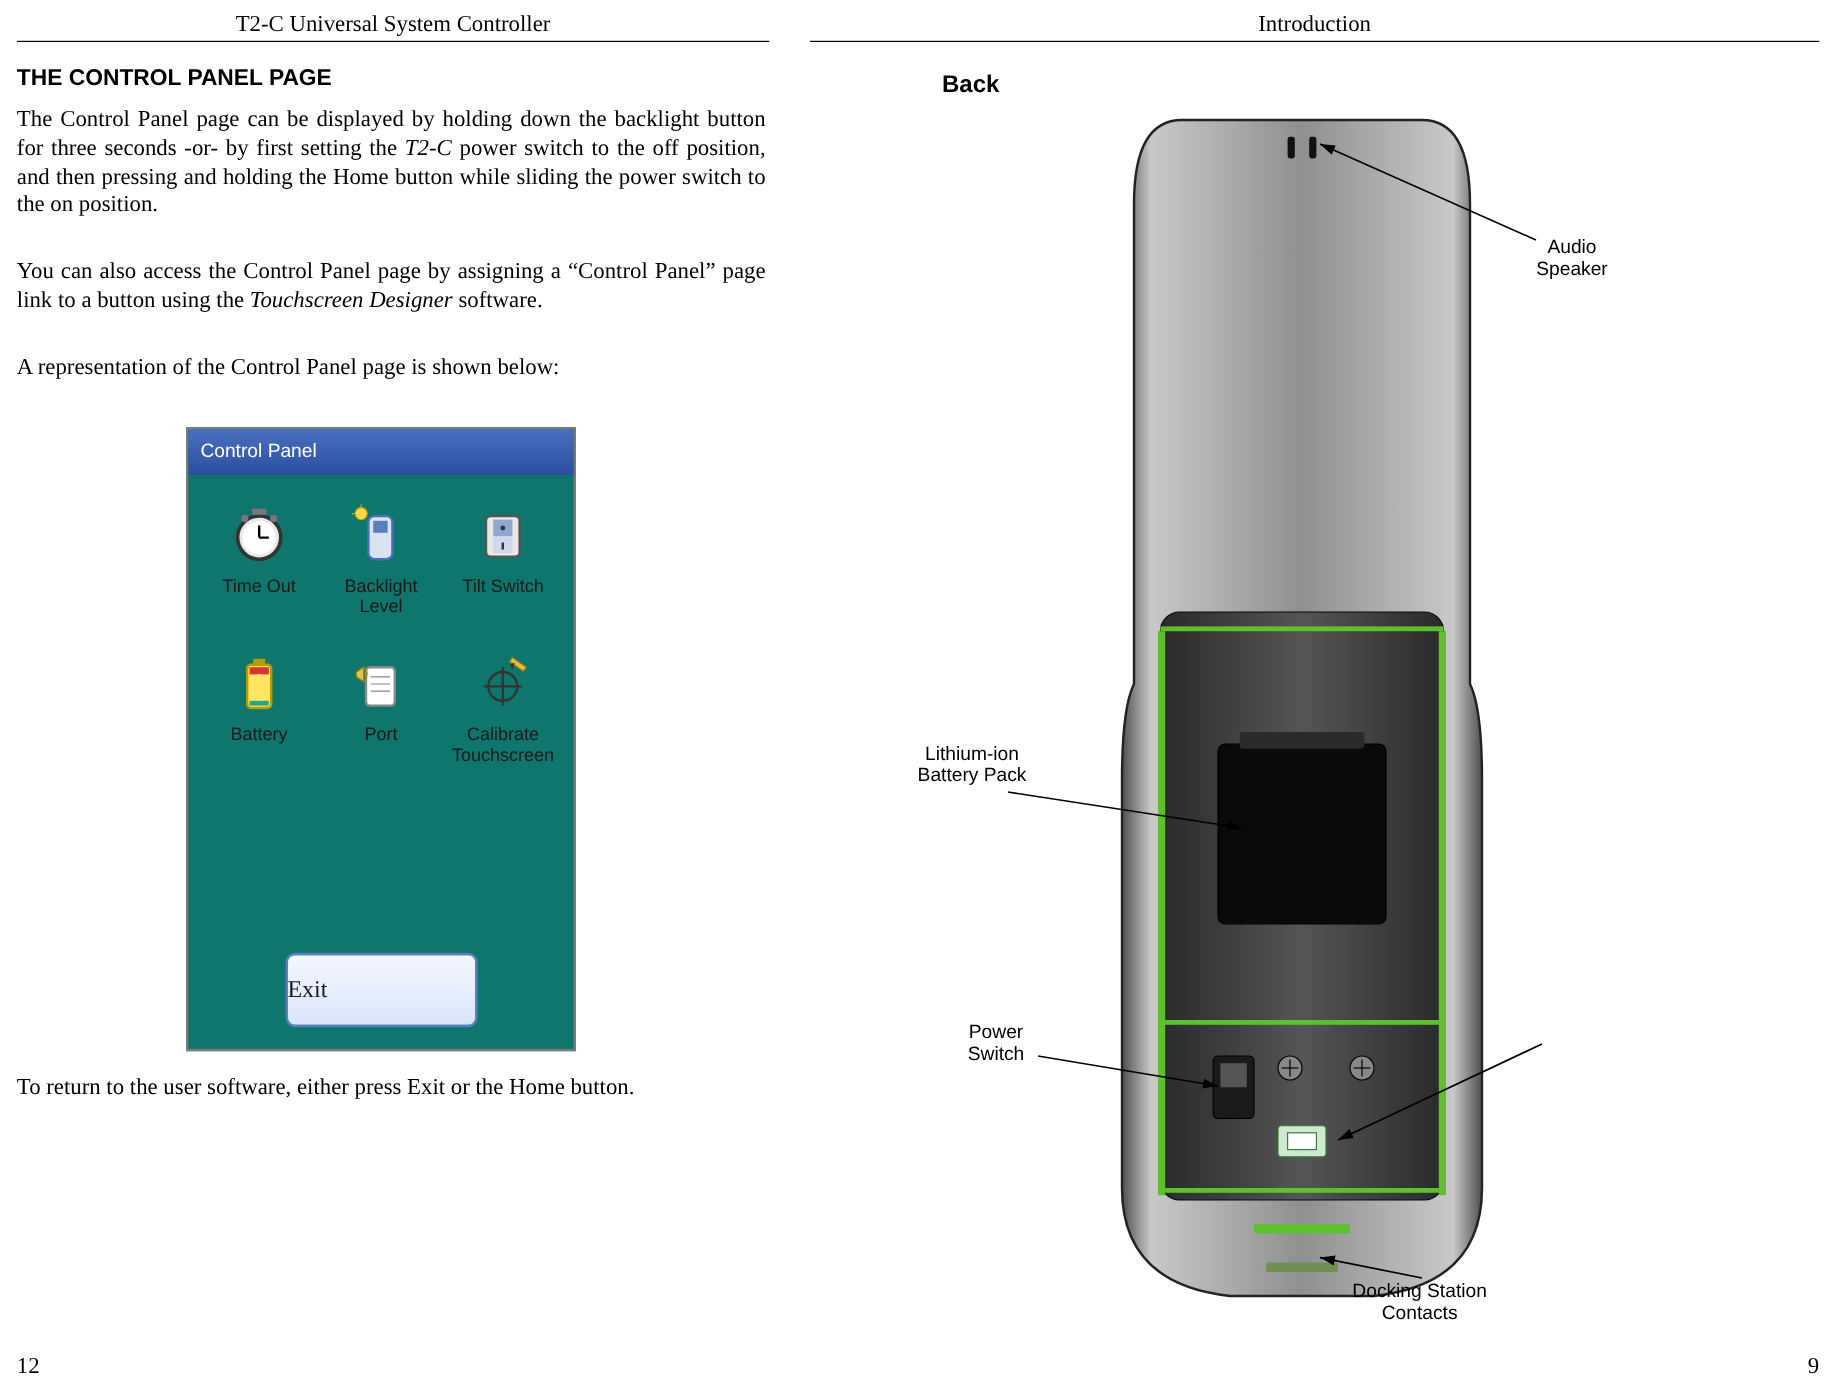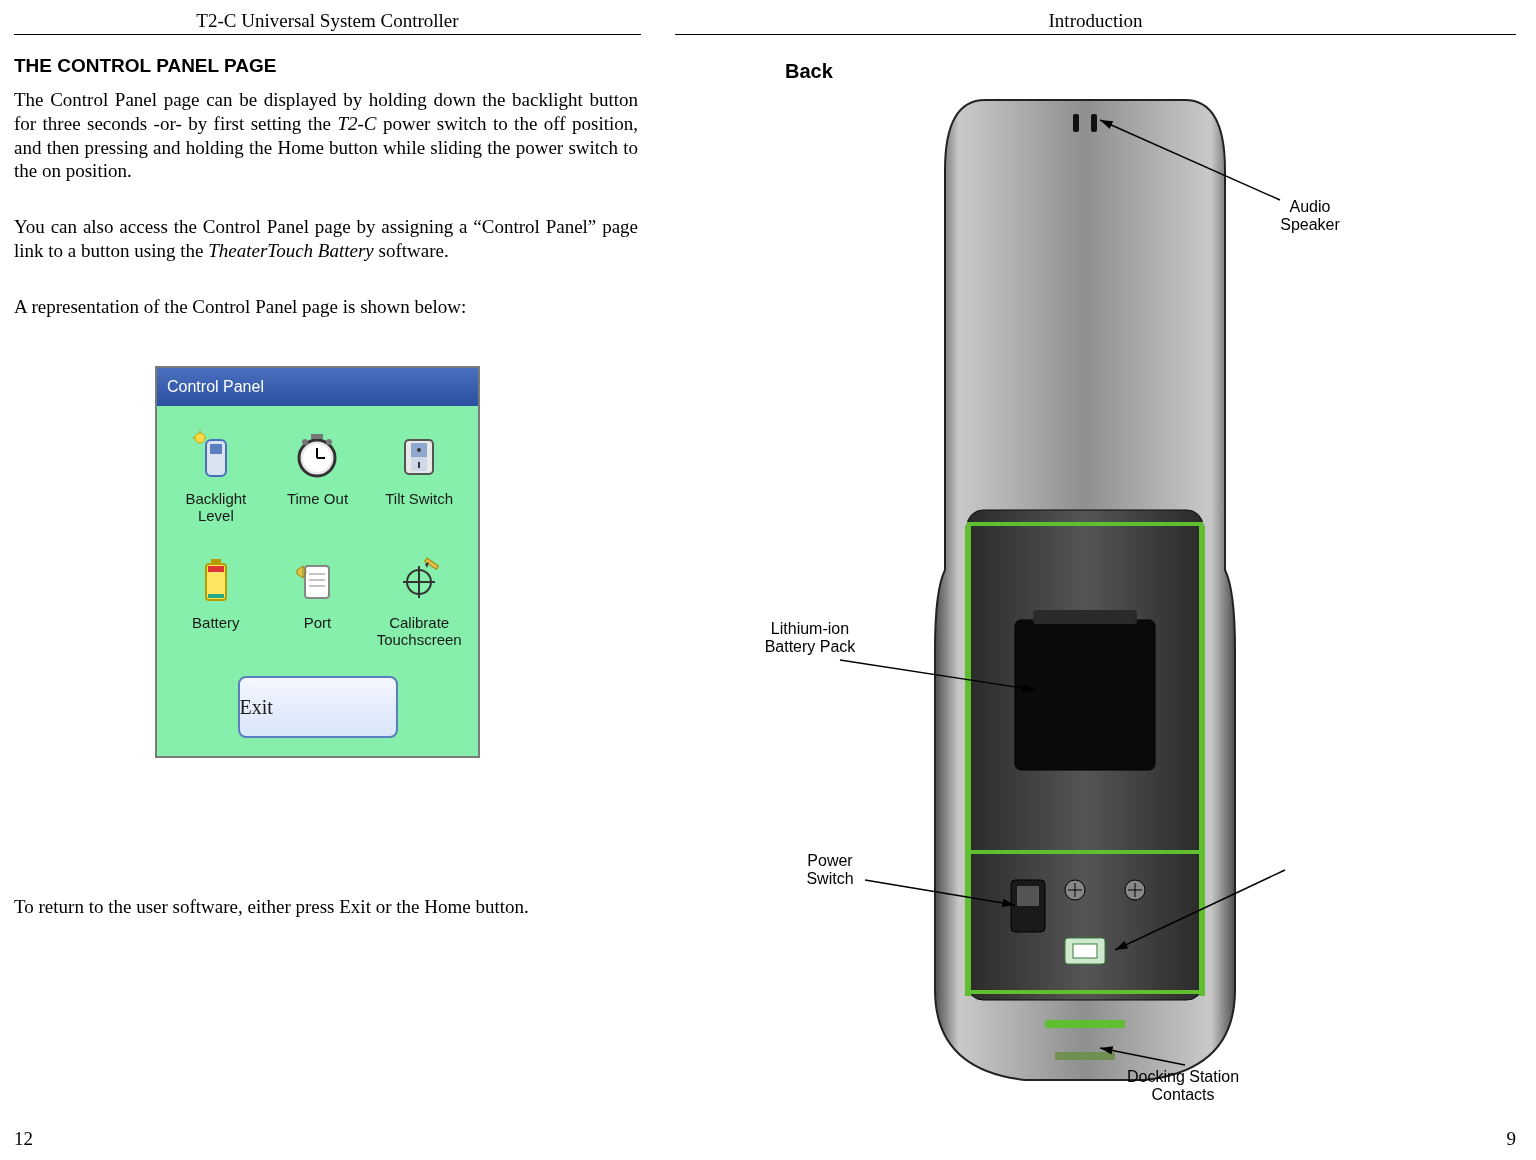--- a/index.html
+++ b/index.html
@@ -74,26 +74,26 @@
   .p1 { top: 88px; }
   .p2 { top: 215px; }
   .p3 { top: 295px; }
   .p4 { top: 895px; }
 
   .em { font-style: italic; }
 
   
   .cp-figure {
     position: absolute;
-    top: 366px;
+    top: 356px;
     left: 155px;
     width: 325px;
-    height: 392px;
+    height: 520px;
     border: 2px solid #7a7a7a;
-    background: #86efac;
+    background: #0f766e;
   }
   .cp-titlebar {
     height: 38px;
     background: linear-gradient(#4a6fbf, #2a4f9f);
     color: #fff;
     font-family: Tahoma, Arial, sans-serif;
     font-size: 16px;
     line-height: 38px;
     padding-left: 10px;
   }
@@ -179,52 +179,52 @@
   </div>
   <div class="hdr-rule"></div>
 
   <div class="section-heading">THE CONTROL PANEL PAGE</div>
 
   <div class="para p1">
     <span>The Control Panel page can be displayed by holding down the backlight button for three seconds -or- by first setting the </span><span class="em">T2-C</span><span> power switch to the off position, and then pressing and holding the Home button while sliding the power switch to the on position.</span>
   </div>
 
   <div class="para p2">
-    <span>You can also access the Control Panel page by assigning a “Control Panel” page link to a button using the </span><span class="em">TheaterTouch Battery</span><span> software.</span>
+    <span>You can also access the Control Panel page by assigning a “Control Panel” page link to a button using the </span><span class="em">Touchscreen Designer</span><span> software.</span>
   </div>
 
   <div class="para p3">A representation of the Control Panel page is shown below:</div>
 
   <div class="cp-figure">
     <div class="cp-titlebar">Control Panel</div>
     <div class="cp-grid">
-
-      <div class="cp-cell">
-        <svg class="cp-icon" viewBox="0 0 56 56">
-          <rect x="18" y="12" width="20" height="36" rx="5" fill="#d9e3ef" stroke="#4a6fbf" stroke-width="2"></rect>
-          <rect x="22" y="16" width="12" height="10" fill="#5a7fbf"></rect>
-          <circle cx="12" cy="10" r="5" fill="#ffd94a" stroke="#c7a400"></circle>
-          <line x1="12" y1="2" x2="12" y2="5" stroke="#c7a400"></line>
-          <line x1="4" y1="10" x2="7" y2="10" stroke="#c7a400"></line>
-        </svg>
-        <span style="white-space:pre;">Backlight
-Level</span>
-      </div>
 
       <div class="cp-cell">
         <svg class="cp-icon" viewBox="0 0 56 56">
           <circle cx="28" cy="30" r="18" fill="#e8e8e8" stroke="#333" stroke-width="3"></circle>
           <circle cx="28" cy="30" r="14" fill="#fff"></circle>
           <line x1="28" y1="30" x2="28" y2="20" stroke="#000" stroke-width="2"></line>
           <line x1="28" y1="30" x2="36" y2="30" stroke="#000" stroke-width="2"></line>
           <rect x="22" y="6" width="12" height="5" fill="#777"></rect>
           <circle cx="16" cy="14" r="3" fill="#777"></circle>
           <circle cx="40" cy="14" r="3" fill="#777"></circle>
         </svg>
         <span style="white-space:pre;">Time Out</span>
+      </div>
+
+      <div class="cp-cell">
+        <svg class="cp-icon" viewBox="0 0 56 56">
+          <rect x="18" y="12" width="20" height="36" rx="5" fill="#d9e3ef" stroke="#4a6fbf" stroke-width="2"></rect>
+          <rect x="22" y="16" width="12" height="10" fill="#5a7fbf"></rect>
+          <circle cx="12" cy="10" r="5" fill="#ffd94a" stroke="#c7a400"></circle>
+          <line x1="12" y1="2" x2="12" y2="5" stroke="#c7a400"></line>
+          <line x1="4" y1="10" x2="7" y2="10" stroke="#c7a400"></line>
+        </svg>
+        <span style="white-space:pre;">Backlight
+Level</span>
       </div>
 
       <div class="cp-cell">
         <svg class="cp-icon" viewBox="0 0 56 56">
           <rect x="14" y="12" width="28" height="34" rx="4" fill="#e8e8e8" stroke="#555" stroke-width="2"></rect>
           <rect x="20" y="15" width="16" height="14" fill="#8fa8cf"></rect>
           <rect x="20" y="29" width="16" height="14" fill="#cfd8e8"></rect>
           <circle cx="28" cy="22" r="2" fill="#333"></circle>
           <line x1="28" y1="34" x2="28" y2="40" stroke="#333" stroke-width="2"></line>
         </svg>

